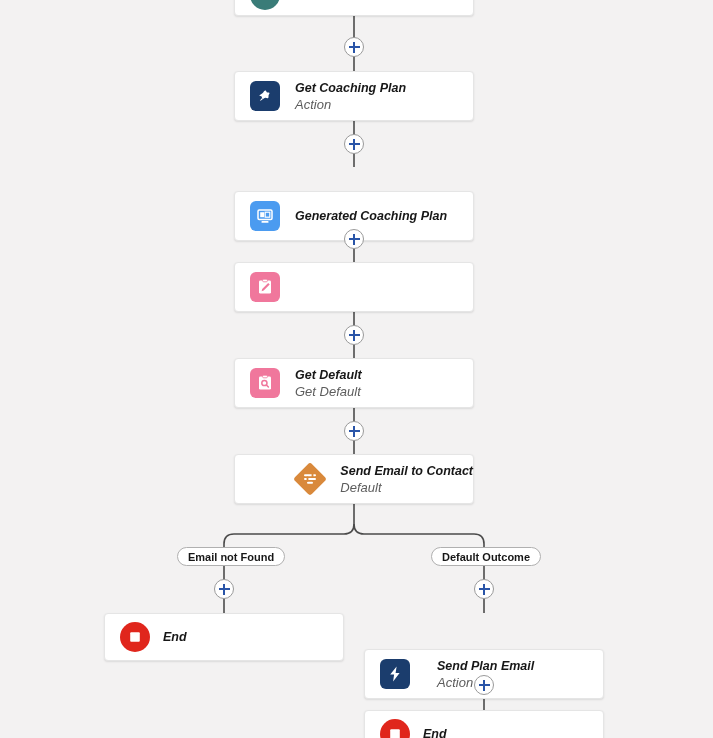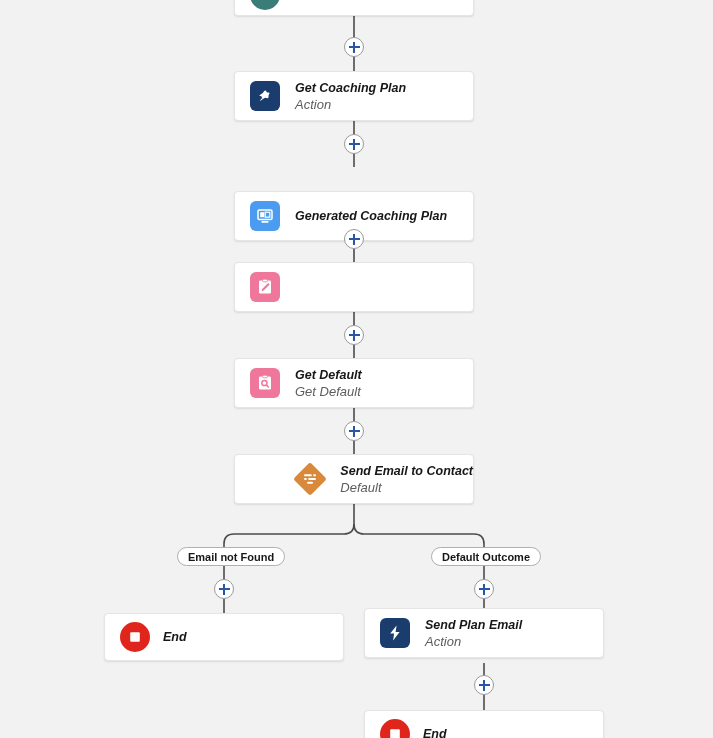--- a/index.html
+++ b/index.html
@@ -73,21 +73,21 @@
   }
 
   
   .node-start      { left: 234px; top: -26px;  width: 240px; height: 42px; }
   .node-action1    { left: 234px; top: 71px;   width: 240px; height: 50px; }
   .node-screen     { left: 234px; top: 167px;  width: 240px; height: 50px; margin-top: 24px; }
   .node-update     { left: 234px; top: 262px;  width: 240px; height: 50px; }
   .node-get        { left: 234px; top: 358px;  width: 240px; height: 50px; }
   .node-decision   { left: 234px; top: 454px;  width: 240px; height: 50px; justify-content: flex-end; }
   .node-end-left   { left: 104px; top: 613px;  width: 240px; height: 48px; }
-  .node-action2    { left: 364px; top: 608px;  width: 240px; height: 50px; }
+  .node-action2    { left: 364px; top: 649px;  width: 240px; height: 50px; gap: 12px; }
   .node-end-right  { left: 364px; top: 710px;  width: 240px; height: 48px; }
 
   .node.single-line .node-icon { margin-right: 12px; }
 
   
   .ico-square {
     width: 30px; height: 30px;
     border-radius: 6px;
     display: flex; align-items: center; justify-content: center;
   }

